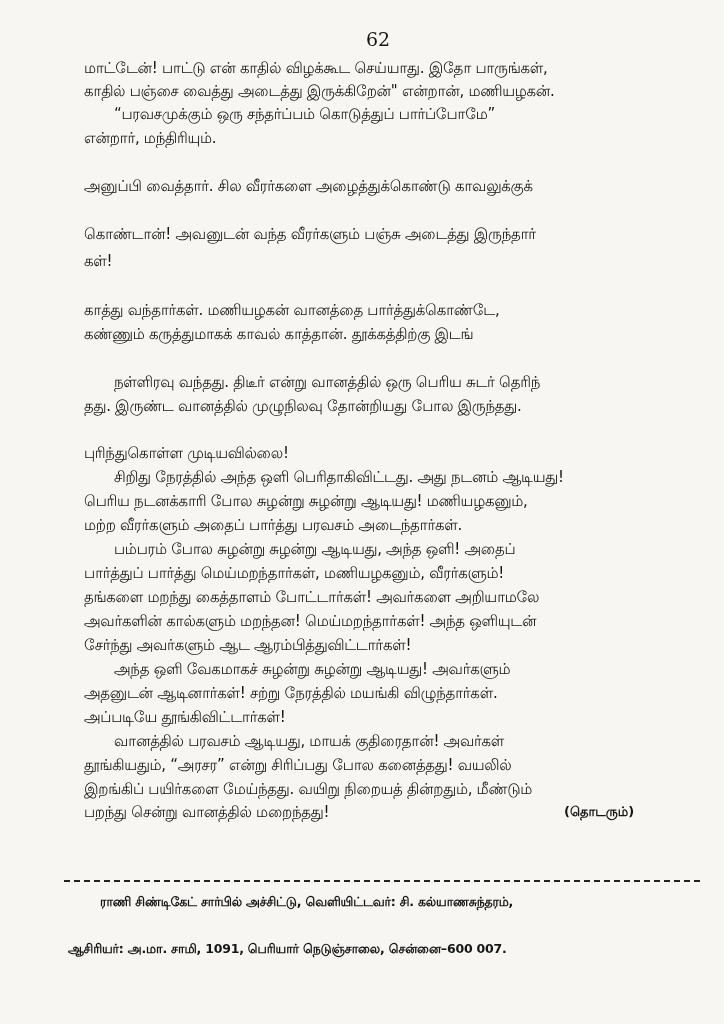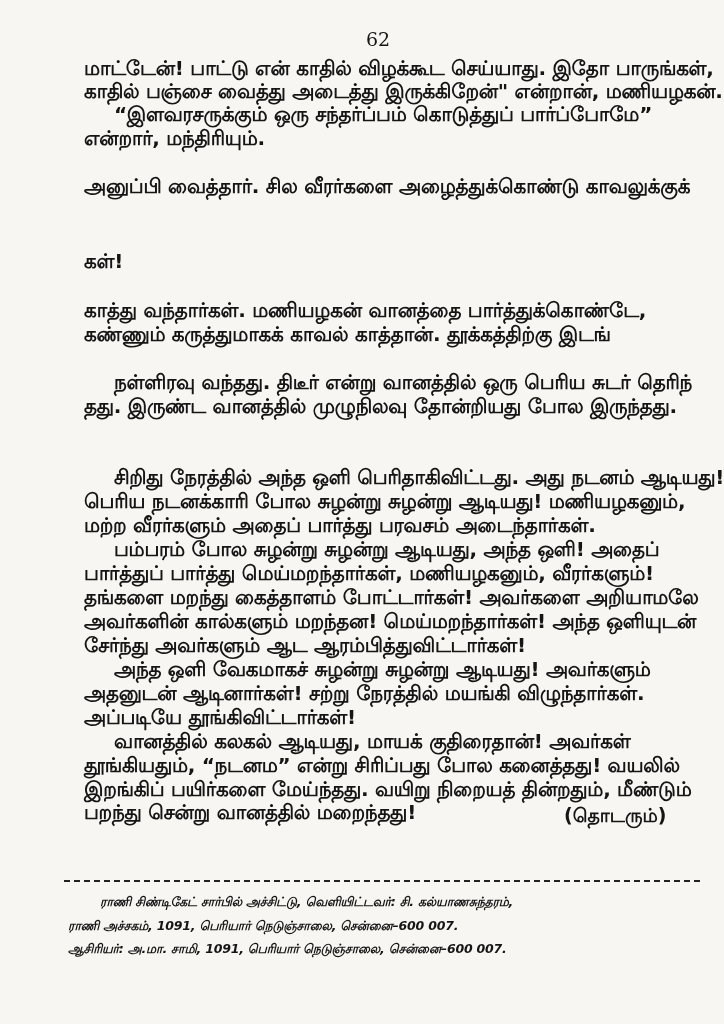--- a/index.html
+++ b/index.html
@@ -10,70 +10,71 @@
       color: #151515;
       position: relative;
     }
     .page { position: absolute; left: 16px; top: 0; width: 724px; height: 1024px; }
     .page-number {
       position: absolute; top: 28px; left: 0; width: 724px; text-align: center;
       font-family: "DejaVu Serif", serif; font-size: 19px; font-weight: normal;
     }
     .line {
       position: absolute; left: 68px; width: 600px;
-      font-size: 20px; font-weight: bold; white-space: nowrap;
+      font-size: 15px; font-weight: normal; white-space: nowrap;
       letter-spacing: -0.3px; line-height: 22px;
       transform-origin: left center;
     }
     .line.indent { left: 98px; width: 570px; }
     .continue {
       position: absolute; top: 804px; left: 548px;
-      font-size: 19px; font-weight: bold;
+      font-size: 13px; font-weight: bold;
     }
     .divider {
       position: absolute; top: 880px; left: 48px; width: 636px; height: 0;
       border-top: 2px dashed #222;
     }
     .footer-line {
-      position: absolute; font-style: italic; font-weight: bold;
+      position: absolute; font-weight: bold;
       font-size: 12.5px; white-space: nowrap; letter-spacing: -0.2px;
     }
   </style>
 </head>
 <body>
 
 <div class="page">
   <div class="page-number">62</div>
 
   <div class="line" style="top:57px">மாட்டேன்! பாட்டு என் காதில் விழக்கூட செய்யாது. இதோ பாருங்கள்,</div>
   <div class="line" style="top:80px">காதில் பஞ்சை வைத்து அடைத்து இருக்கிறேன்" என்றான், மணியழகன்.</div>
-  <div class="line indent" style="top:103px">“இளவரசருக்கும் ஒரு சந்தர்ப்பம் கொடுத்துப் பார்ப்போமே”</div>
+  <div class="line indent" style="top:103px">“பரவசமுக்கும் ஒரு சந்தர்ப்பம் கொடுத்துப் பார்ப்போமே”</div>
   <div class="line" style="top:127px">என்றார், மந்திரியும்.</div>
   <div class="line" style="top:175px">அனுப்பி வைத்தார். சில வீரர்களை அழைத்துக்கொண்டு காவலுக்குக்</div>
+  <div class="line" style="top:223px">கொண்டான்! அவனுடன் வந்த வீரர்களும் பஞ்சு அடைத்து இருந்தார்</div>
   <div class="line" style="top:250px">கள்!</div>
   <div class="line" style="top:299px">காத்து வந்தார்கள். மணியழகன் வானத்தை பார்த்துக்கொண்டே,</div>
   <div class="line" style="top:323px">கண்ணும் கருத்துமாகக் காவல் காத்தான். தூக்கத்திற்கு இடங்</div>
   <div class="line indent" style="top:371px">நள்ளிரவு வந்தது. திடீர் என்று வானத்தில் ஒரு பெரிய சுடர் தெரிந்</div>
   <div class="line" style="top:395px">தது. இருண்ட வானத்தில் முழுநிலவு தோன்றியது போல இருந்தது.</div>
+  <div class="line" style="top:442px">புரிந்துகொள்ள முடியவில்லை!</div>
   <div class="line indent" style="top:466px">சிறிது நேரத்தில் அந்த ஒளி பெரிதாகிவிட்டது. அது நடனம் ஆடியது!</div>
   <div class="line" style="top:490px">பெரிய நடனக்காரி போல சுழன்று சுழன்று ஆடியது! மணியழகனும்,</div>
   <div class="line" style="top:514px">மற்ற வீரர்களும் அதைப் பார்த்து பரவசம் அடைந்தார்கள்.</div>
   <div class="line indent" style="top:538px">பம்பரம் போல சுழன்று சுழன்று ஆடியது, அந்த ஒளி! அதைப்</div>
   <div class="line" style="top:562px">பார்த்துப் பார்த்து மெய்மறந்தார்கள், மணியழகனும், வீரர்களும்!</div>
   <div class="line" style="top:586px">தங்களை மறந்து கைத்தாளம் போட்டார்கள்! அவர்களை அறியாமலே</div>
   <div class="line" style="top:610px">அவர்களின் கால்களும் மறந்தன! மெய்மறந்தார்கள்! அந்த ஒளியுடன்</div>
   <div class="line" style="top:634px">சேர்ந்து அவர்களும் ஆட ஆரம்பித்துவிட்டார்கள்!</div>
   <div class="line indent" style="top:658px">அந்த ஒளி வேகமாகச் சுழன்று சுழன்று ஆடியது! அவர்களும்</div>
   <div class="line" style="top:682px">அதனுடன் ஆடினார்கள்! சற்று நேரத்தில் மயங்கி விழுந்தார்கள்.</div>
   <div class="line" style="top:706px">அப்படியே தூங்கிவிட்டார்கள்!</div>
-  <div class="line indent" style="top:730px">வானத்தில் கலகல் ஆடியது, மாயக் குதிரைதான்! அவர்கள்</div>
-  <div class="line" style="top:754px">தூங்கியதும், “நடனம” என்று சிரிப்பது போல கனைத்தது! வயலில்</div>
+  <div class="line indent" style="top:730px">வானத்தில் பரவசம் ஆடியது, மாயக் குதிரைதான்! அவர்கள்</div>
+  <div class="line" style="top:754px">தூங்கியதும், “அரசர” என்று சிரிப்பது போல கனைத்தது! வயலில்</div>
   <div class="line" style="top:778px">இறங்கிப் பயிர்களை மேய்ந்தது. வயிறு நிறையத் தின்றதும், மீண்டும்</div>
   <div class="line" style="top:801px">பறந்து சென்று வானத்தில் மறைந்தது!</div>
 
   <div class="continue">(தொடரும்)</div>
 
   <div class="divider"></div>
 
   <div class="footer-line" style="top:894px; left:84px">ராணி சிண்டிகேட் சார்பில் அச்சிட்டு, வெளியிட்டவர்: சி. கல்யாணசுந்தரம்,</div>
-  <div class="footer-line" style="top:918px; left:52px">ராணி அச்சகம்,     1091, பெரியார் நெடுஞ்சாலை,     சென்னை–600 007.</div>
   <div class="footer-line" style="top:941px; left:52px">ஆசிரியர்: அ.மா. சாமி, 1091, பெரியார் நெடுஞ்சாலை, சென்னை–600 007.</div>
 </div>
 
 </body></html>

